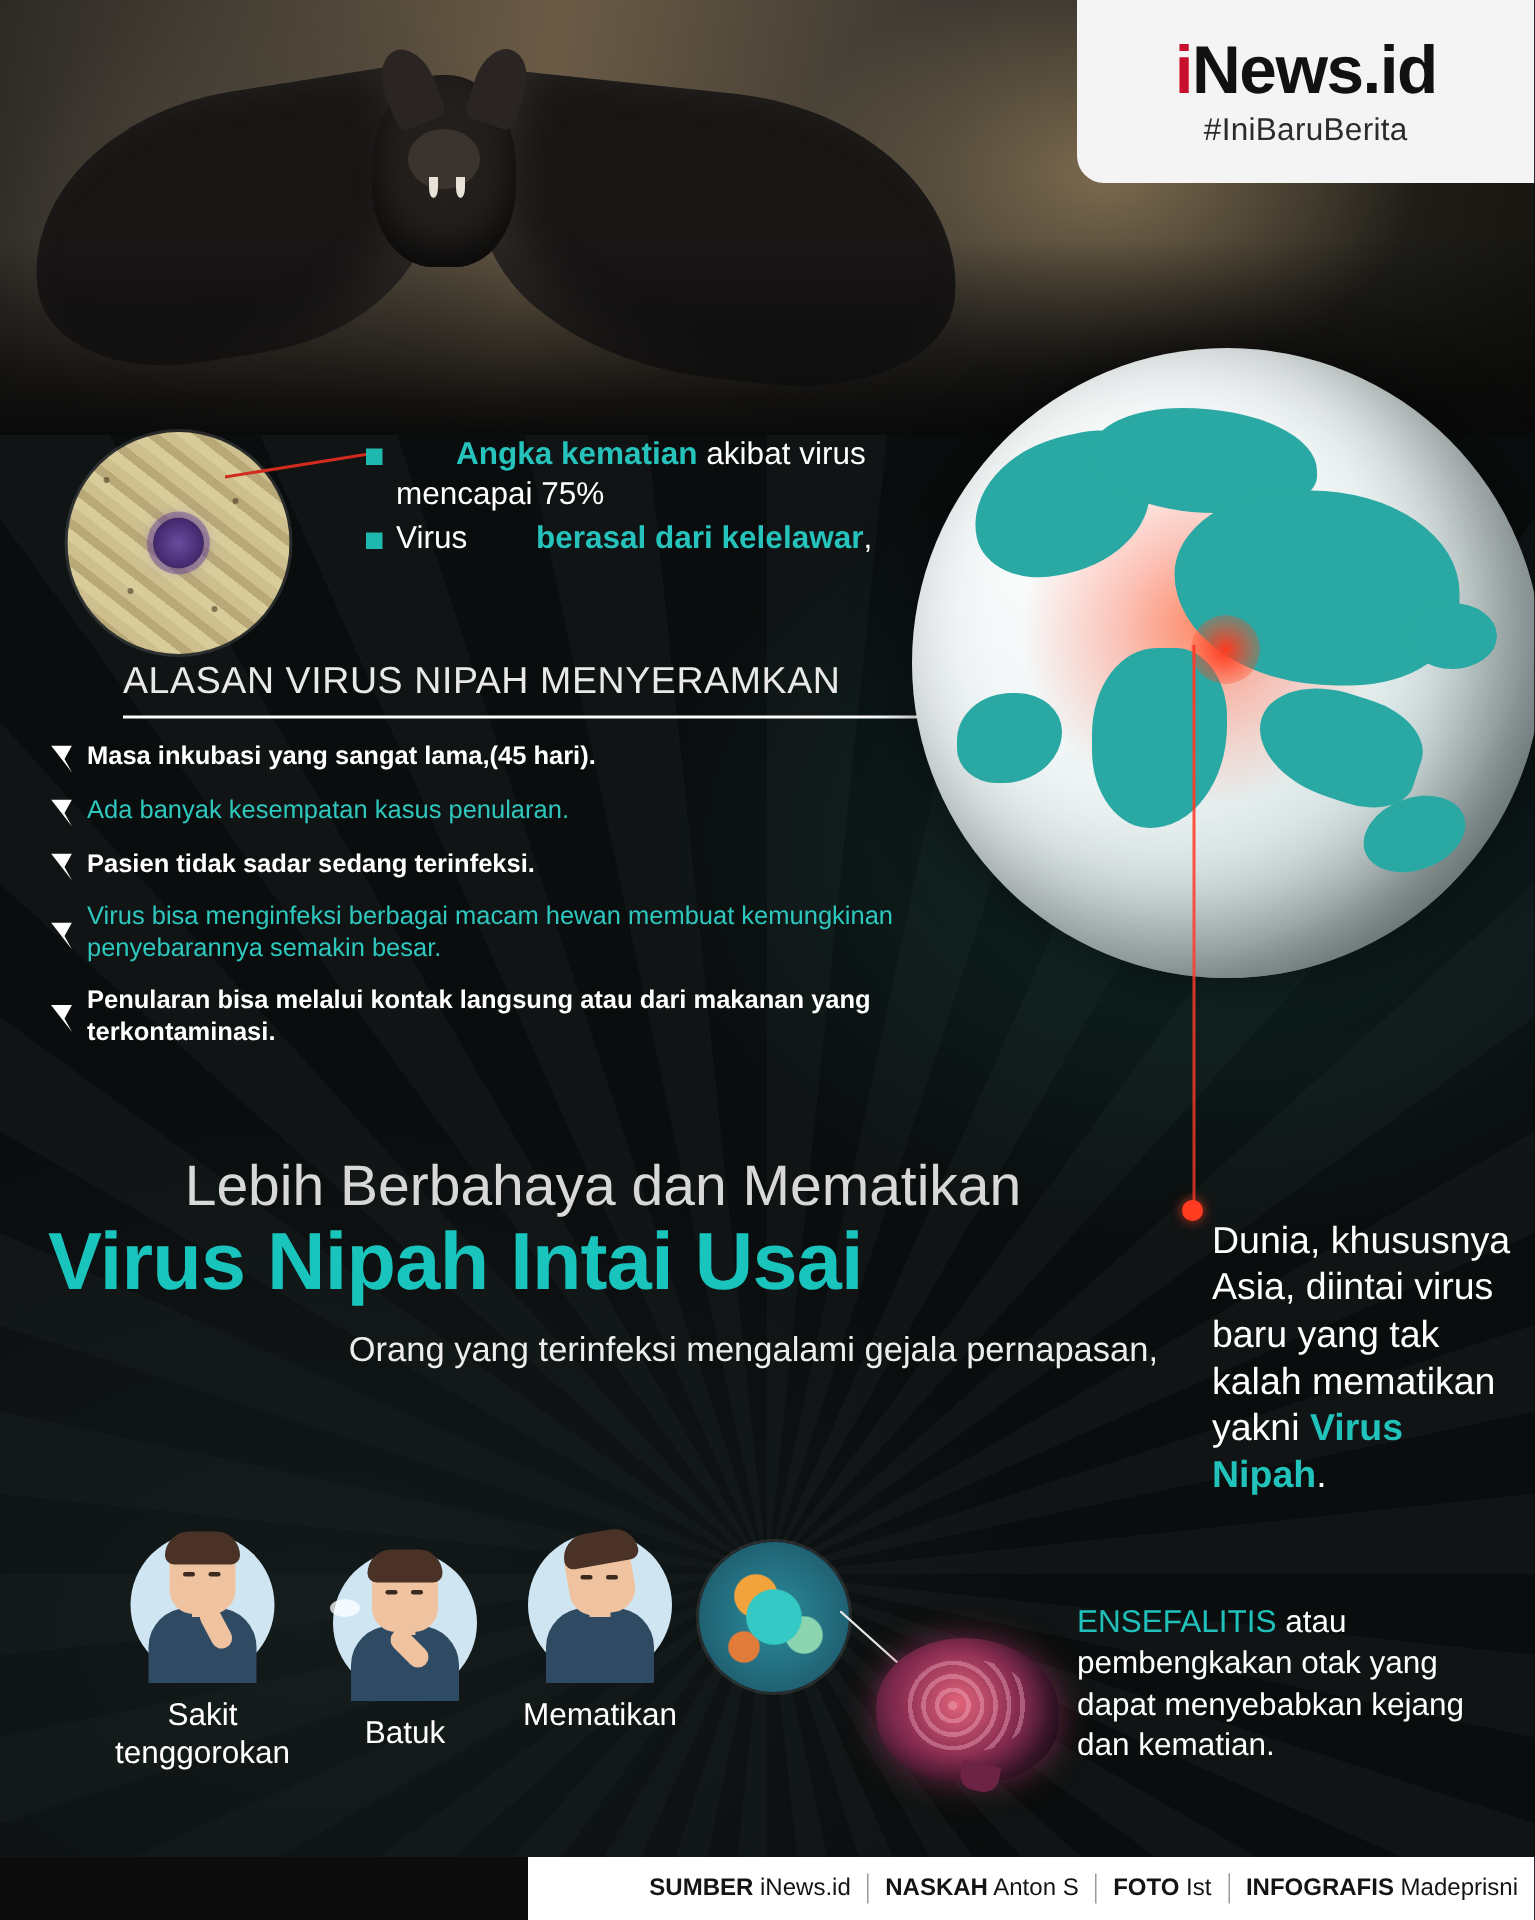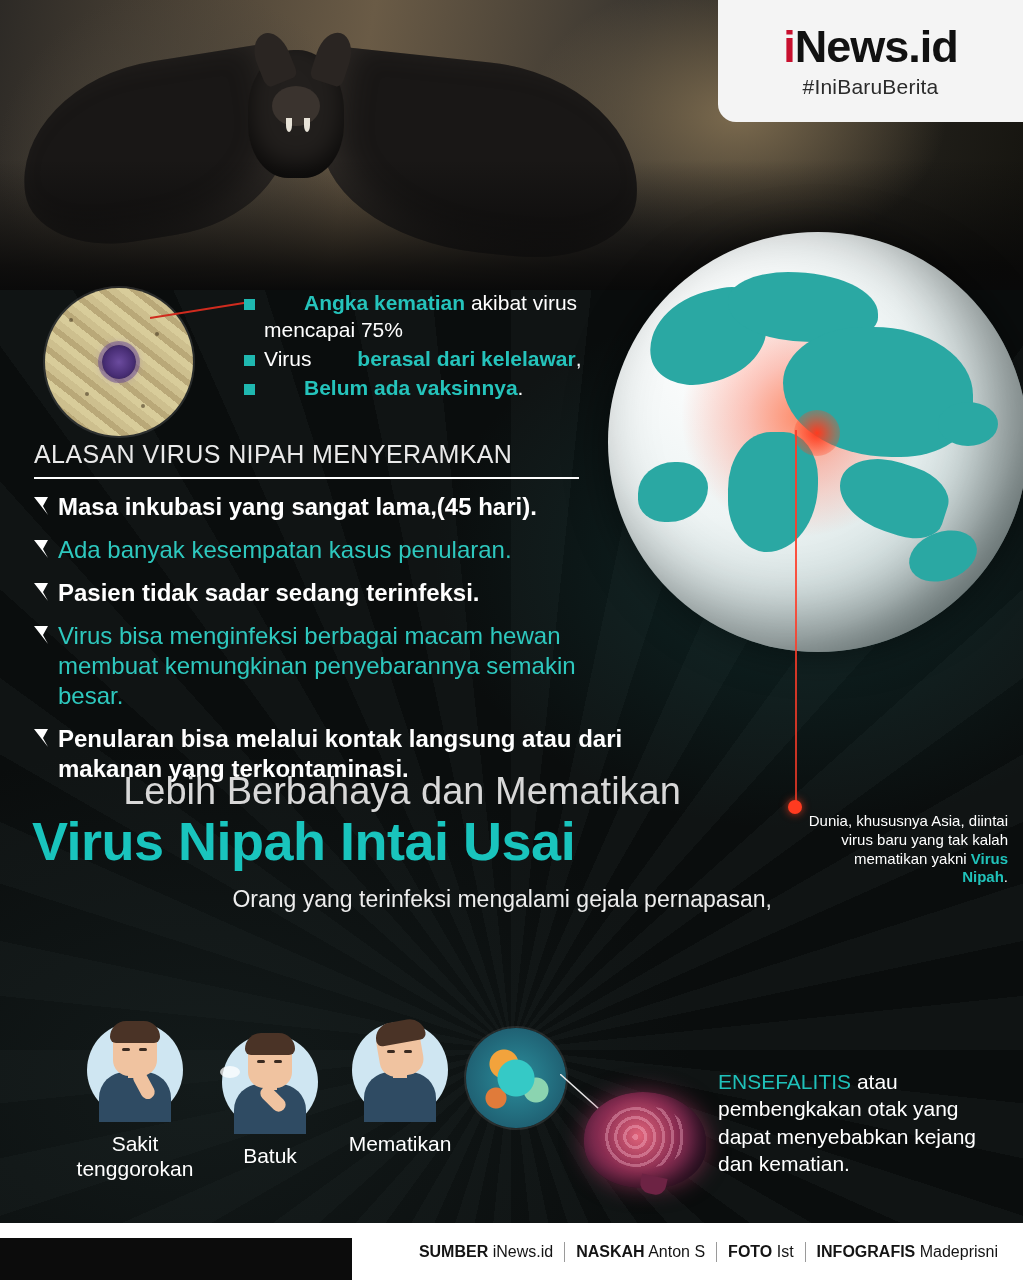--- a/index.html
+++ b/index.html
@@ -118,25 +118,25 @@
     display: flex; align-items: flex-start; gap: 9px;
     font-size: 21px; line-height: 1.28; margin-bottom: 2px; color: #ffffff;
   }
   .sq { width: 11px; height: 11px; background: #1fb8b0; margin-top: 9px; flex: none; }
   .cy { color: #25c3bb; font-weight: bold; margin-left: 40px; }
 
   
   .reasons { position: absolute; left: 34px; top: 440px; width: 600px; }
   .reasons-title {
     font-size: 25px; color: #e9e9e9; letter-spacing: 0.4px;
-    padding-bottom: 8px; border-bottom: 2px solid #ffffff; display: inline-block; width: 545px;
+    padding-bottom: 8px; border-bottom: 2px solid #ffffff; display: inline-block; width: 545px; margin-left: 48px;
   }
   .reason {
-    display: flex; align-items: flex-start; gap: 8px;
-    margin-top: 13px; font-size: 24px; line-height: 1.25;
+    display: flex; align-items: center; gap: 8px;
+    margin-top: 13px; font-size: 17px; line-height: 1.25;
   }
   .flag { flex: none; margin-top: 5px; }
   .reason.white { color: #ffffff; font-weight: bold; }
   .reason.teal { color: #2ec8be; }
 
   
   .globe {
     position: absolute; left: 608px; top: 232px; width: 420px; height: 420px;
     border-radius: 50%;
     background:
@@ -171,21 +171,21 @@
   .headline { position: absolute; left: 32px; top: 772px; width: 740px; }
   .kicker { font-size: 38px; color: #d8d8d8; line-height: 1.05; text-align: center; }
   .big {
     font-size: 54px; font-weight: bold; color: #19c4bd; line-height: 1.08; letter-spacing: -0.5px;
   }
   .sub-line { font-size: 23px; color: #ededed; margin-top: 16px; text-align: right; }
 
   
   .globe-caption {
     position: absolute; left: 808px; top: 812px; width: 200px;
-    font-size: 15px; line-height: 1.25; color: #ffffff; text-align: right;
+    font-size: 25px; line-height: 1.25; color: #ffffff;
   }
   .globe-caption b { color: #20c2ba; }
 
   
   .symptoms { position: absolute; left: 70px; top: 1018px; width: 420px; }
   .sym { position: absolute; width: 130px; text-align: center; }
   .sym .art {
     position: relative; width: 108px; height: 105px; margin: 0 auto;
   }
   .halo {
@@ -246,24 +246,24 @@
     background: #6d2344; border-radius: 0 0 10px 10px; transform: rotate(12deg);
   }
   .ence {
     position: absolute; left: 718px; top: 1068px; width: 290px;
     font-size: 21px; line-height: 1.3; color: #ffffff;
   }
   .ence .hl { color: #1fc1ba; }
 
   
   .footer {
-    position: absolute; left: 0; bottom: 0; width: 1023px; height: 57px;
+    position: absolute; left: 0; bottom: 0; width: 1023px; height: 42px;
     background: #ffffff;
     display: flex; align-items: center; justify-content: flex-end;
-    padding-right: 14px; gap: 0;
+    gap: 0;
   }
   .footer-bar-dark {
     position: absolute; left: 0; bottom: 0; width: 352px; height: 42px; background: #0c0c0c;
   }
   .fitem { color: #141414; font-size: 16px; padding: 0 11px; white-space: nowrap; }
   .fitem b { font-weight: bold; }
   .fsep { width: 1px; height: 20px; background: #9a9a9a; }
 </style>
 </head>
 <body>
@@ -300,24 +300,20 @@
   </svg>
 
   <div class="facts">
     <div class="fact">
       <span class="sq"></span>
       <span><b class="cy">Angka kematian</b> akibat virus mencapai 75%</span>
     </div>
     <div class="fact">
       <span class="sq"></span>
       <span>Virus <b class="cy">berasal dari kelelawar</b>,</span>
-    </div>
-    <div class="fact">
-      <span class="sq"></span>
-      <span><b class="cy">Belum ada vaksinnya</b>.</span>
     </div>
   </div>
 
   <div class="reasons">
     <div class="reasons-title">ALASAN VIRUS NIPAH MENYERAMKAN</div>
 
     <div class="reason white">
       <svg class="flag" width="16" height="18" viewBox="0 0 16 18">
           <path d="M0 0 L14 0 L9 9 L14 18 Z" fill="#ffffff"></path>
         </svg>

